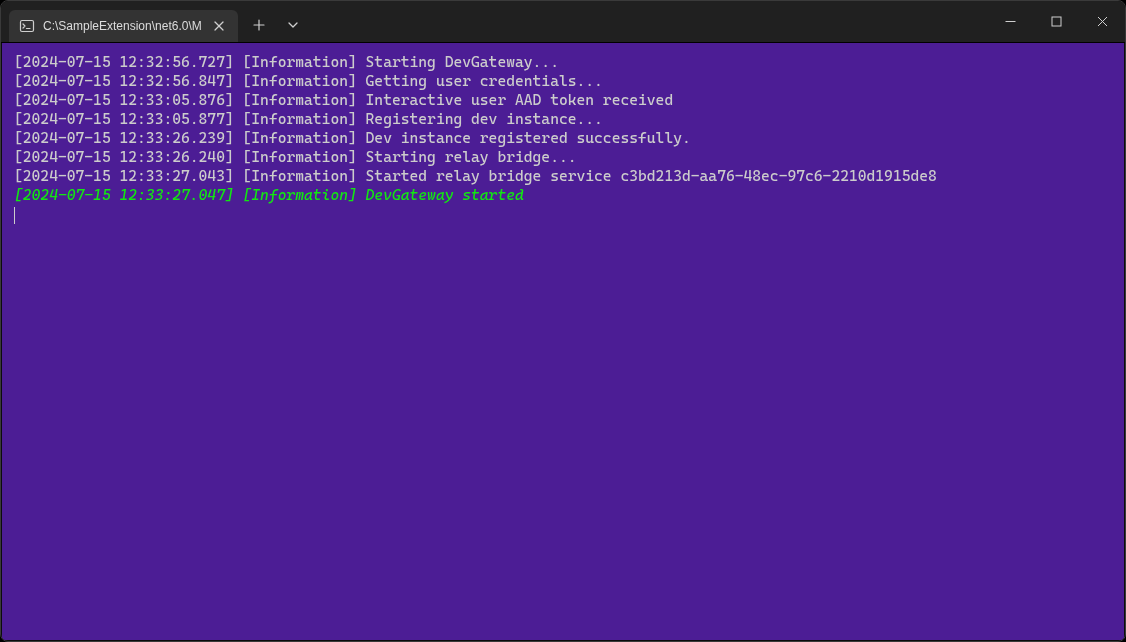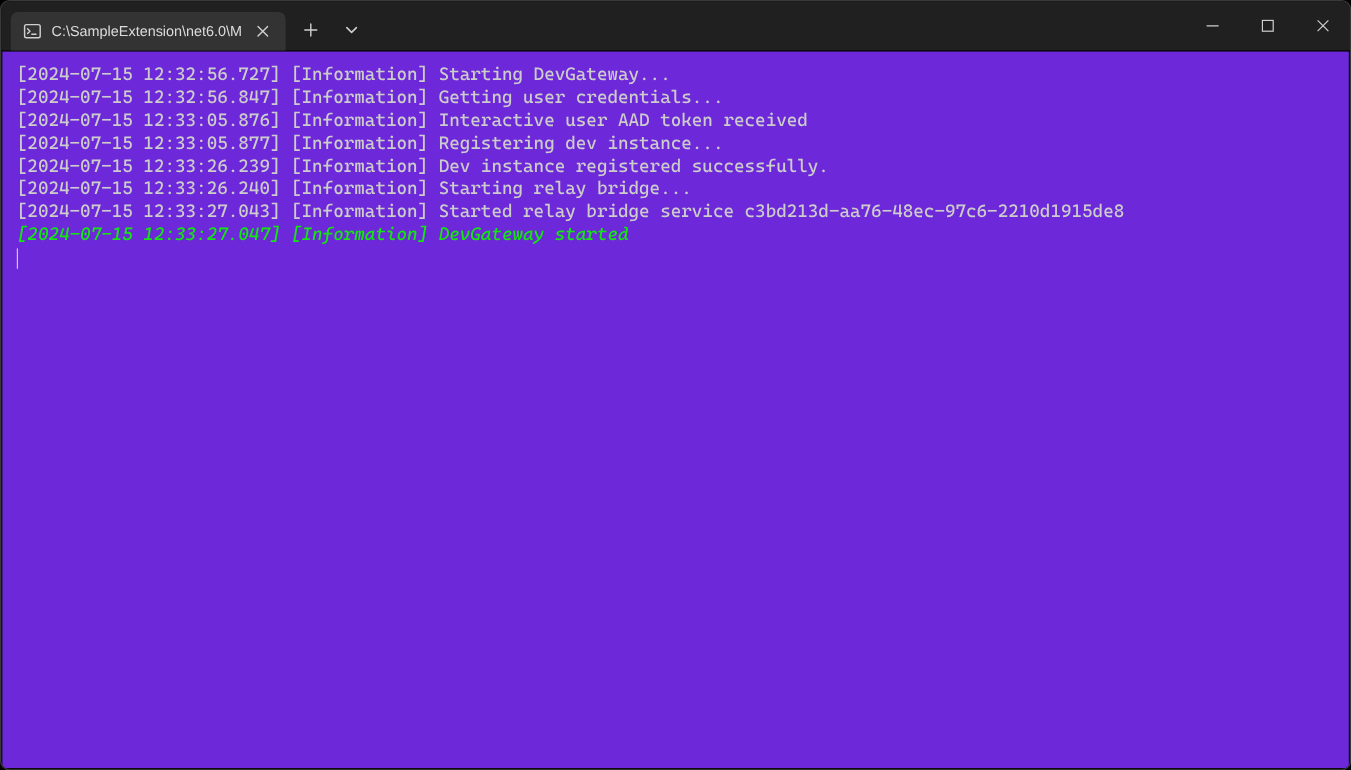--- a/index.html
+++ b/index.html
@@ -92,21 +92,21 @@
   .win-btn {
     width: 46px;
     display: inline-flex; align-items:center; justify-content:center;
     color: #cfcfcf;
     cursor: pointer;
   }
   .terminal {
     position: absolute;
     left: 1px; right: 1px;
     top: 42px; bottom: 1px;
-    background: #6d28d9;
+    background: #4c1d95;
     padding: 10px 10px 10px 12px;
     font-size: 15px;
     line-height: 19px;
     color: #cccccc;
     white-space: pre;
     overflow: hidden;
   }
   .log-line { display: block; }
   .log-line.green { color: #13e613; font-style: italic; }
   .cursor {

